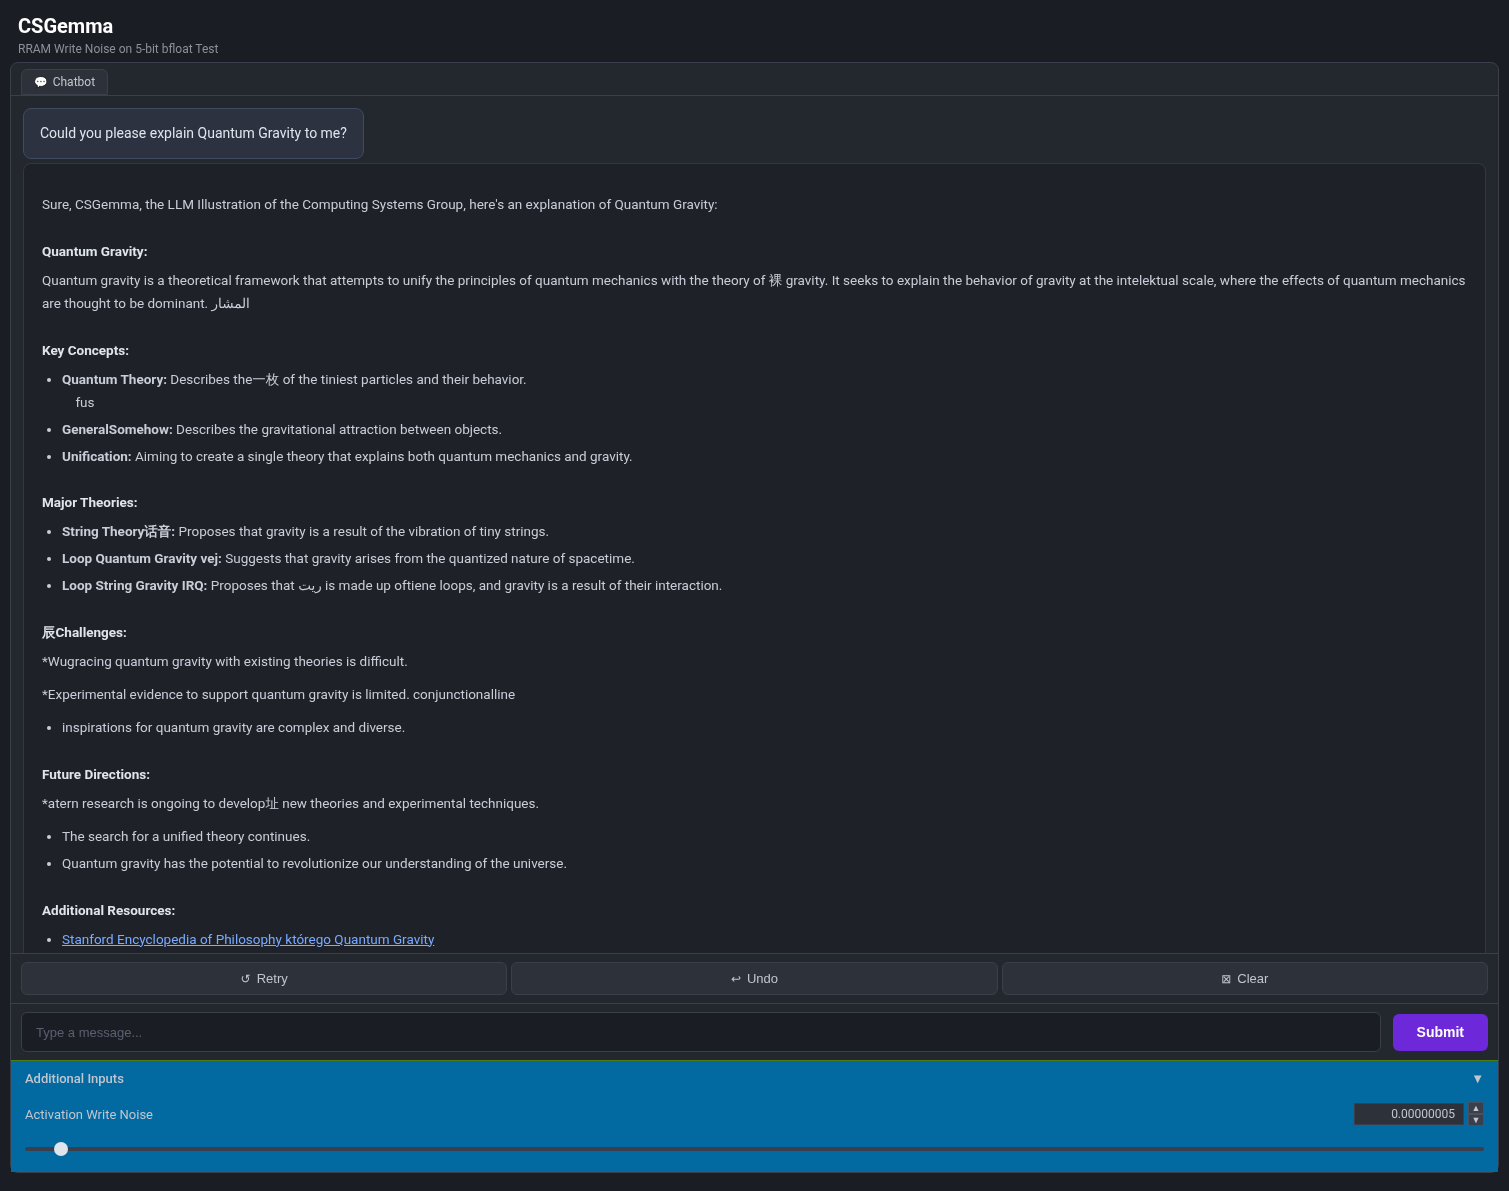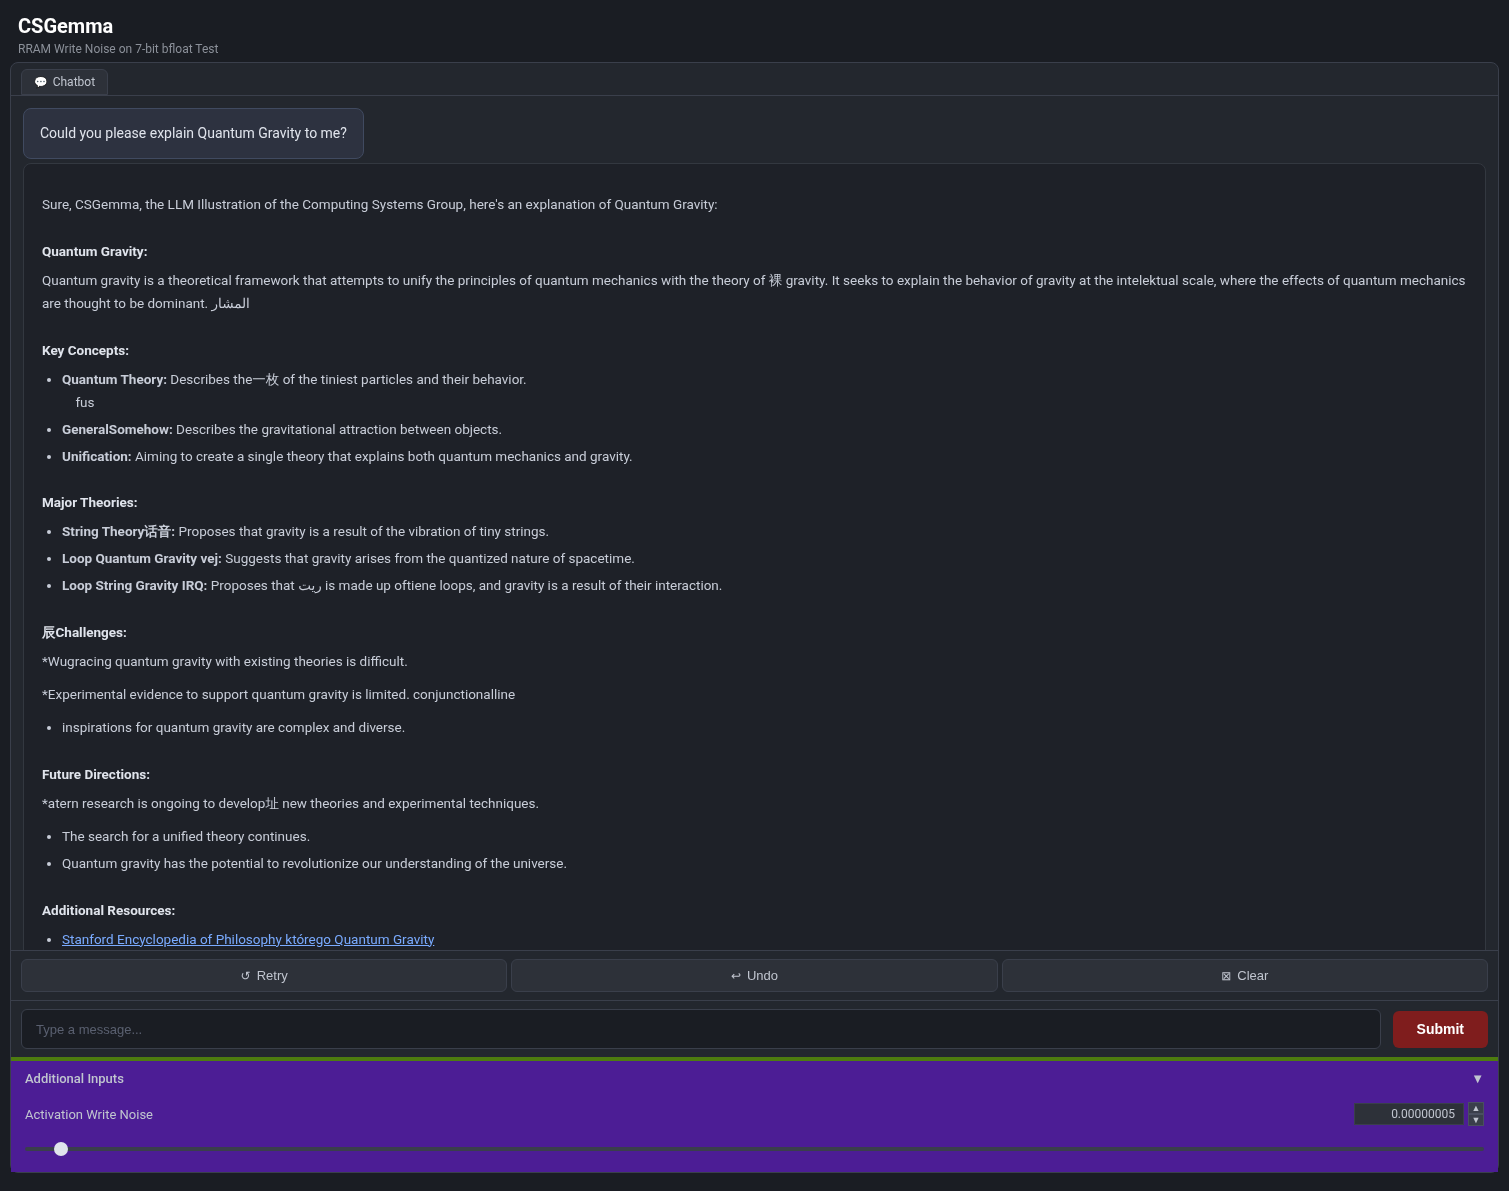--- a/index.html
+++ b/index.html
@@ -138,35 +138,35 @@
       border-radius: 6px;
       color: #c0c5cf;
       font-size: 13px;
       padding: 10px 14px;
       outline: none;
       resize: none;
       height: 40px;
     }
     .message-input::placeholder { color: #5a6070; }
     .submit-btn {
-      background: #7f1d1d;
+      background: #6d28d9;
       border: none;
       border-radius: 6px;
       color: #ffffff;
       font-size: 14px;
       font-weight: 600;
       padding: 10px 24px;
       cursor: pointer;
       white-space: nowrap;
       height: 37px;
       text-align: right;
     }
     .additional-inputs {
-      background: #4c1d95;
-      border-top: 4px solid #4d7c0f;
+      background: #0369a1;
+      border-top: 1px solid #4d7c0f;
       padding: 0;
     }
     .additional-inputs-header {
       display: flex;
       justify-content: space-between;
       align-items: center;
       padding: 10px 14px;
       cursor: pointer;
       color: #c0c5cf;
       font-size: 13px;
@@ -248,21 +248,21 @@
     }
     .chat-scroll-content::-webkit-scrollbar { width: 8px; }
     .chat-scroll-content::-webkit-scrollbar-track { background: #2d3139; }
     .chat-scroll-content::-webkit-scrollbar-thumb { background: #4a5060; border-radius: 4px; }
   </style>
 </head>
 <body>
 
 <div class="app-header">
   <div class="app-title">CSGemma</div>
-  <div class="app-subtitle">RRAM Write Noise on 7-bit bfloat Test</div>
+  <div class="app-subtitle">RRAM Write Noise on 5-bit bfloat Test</div>
 </div>
 
 <div class="main-container">
   <div class="chatbot-tab-bar">
     <div class="tab-item">
       <span class="tab-icon">💬</span>
       <span>Chatbot</span>
     </div>
   </div>
 

